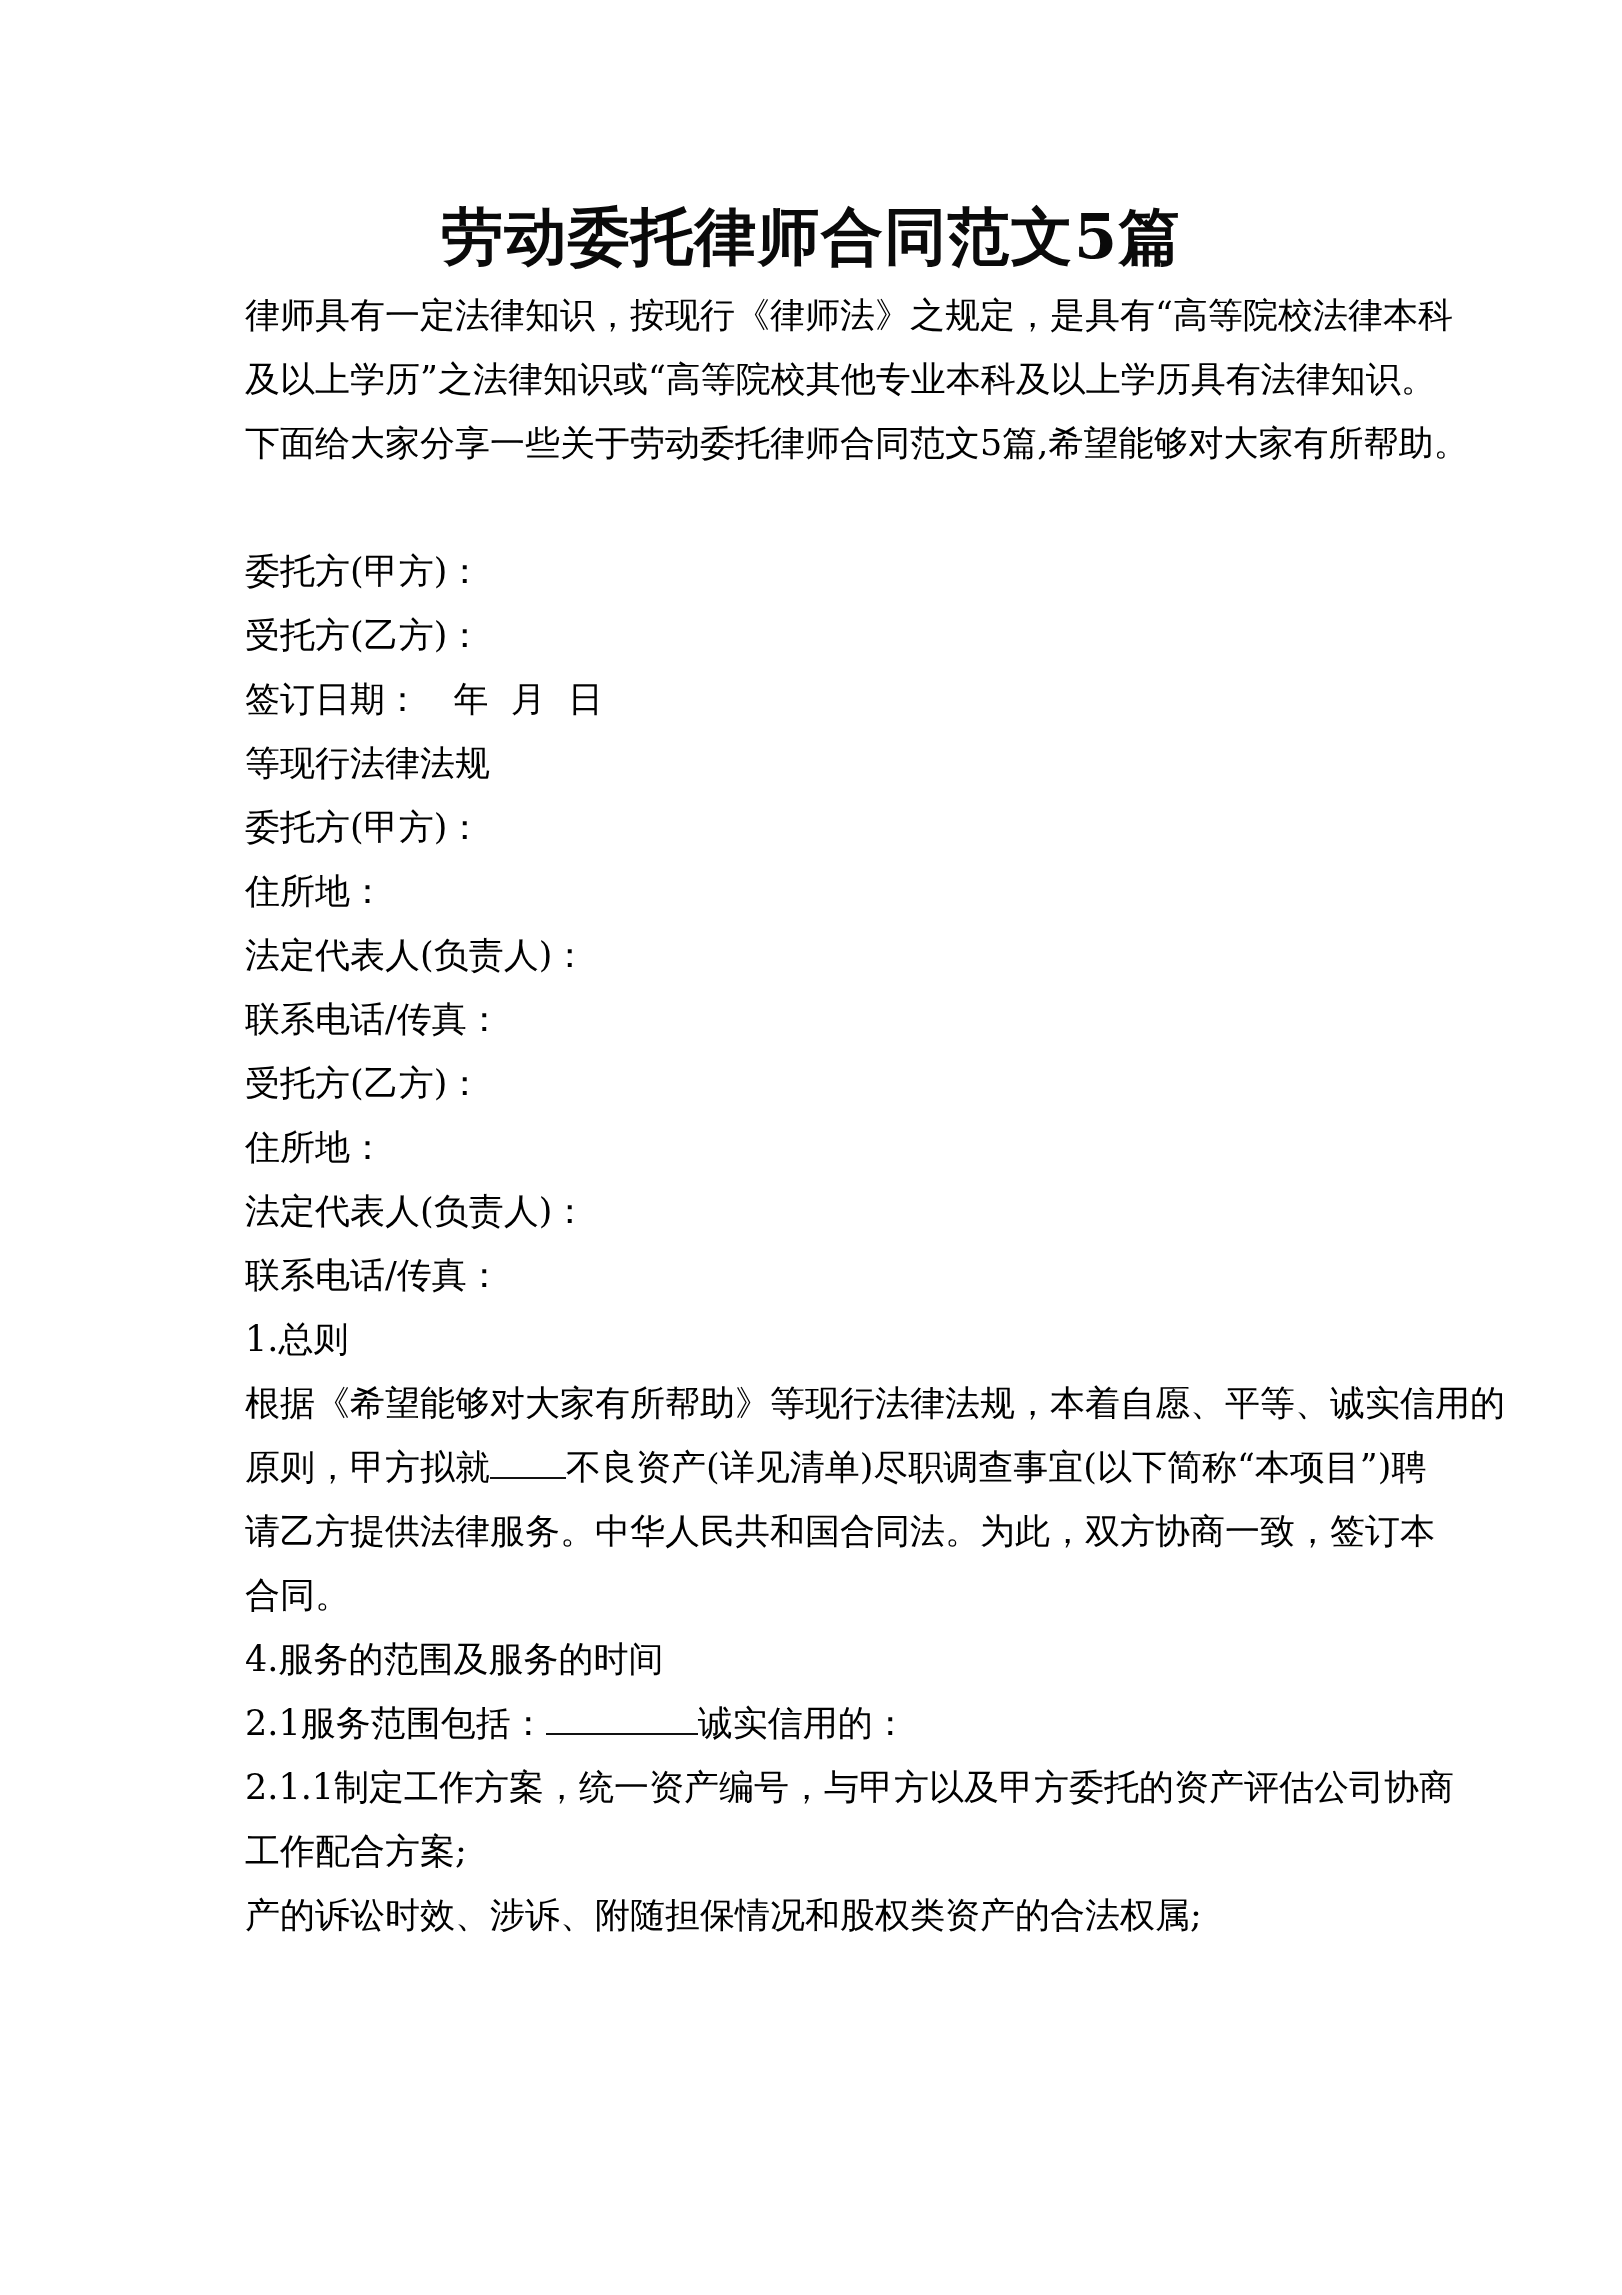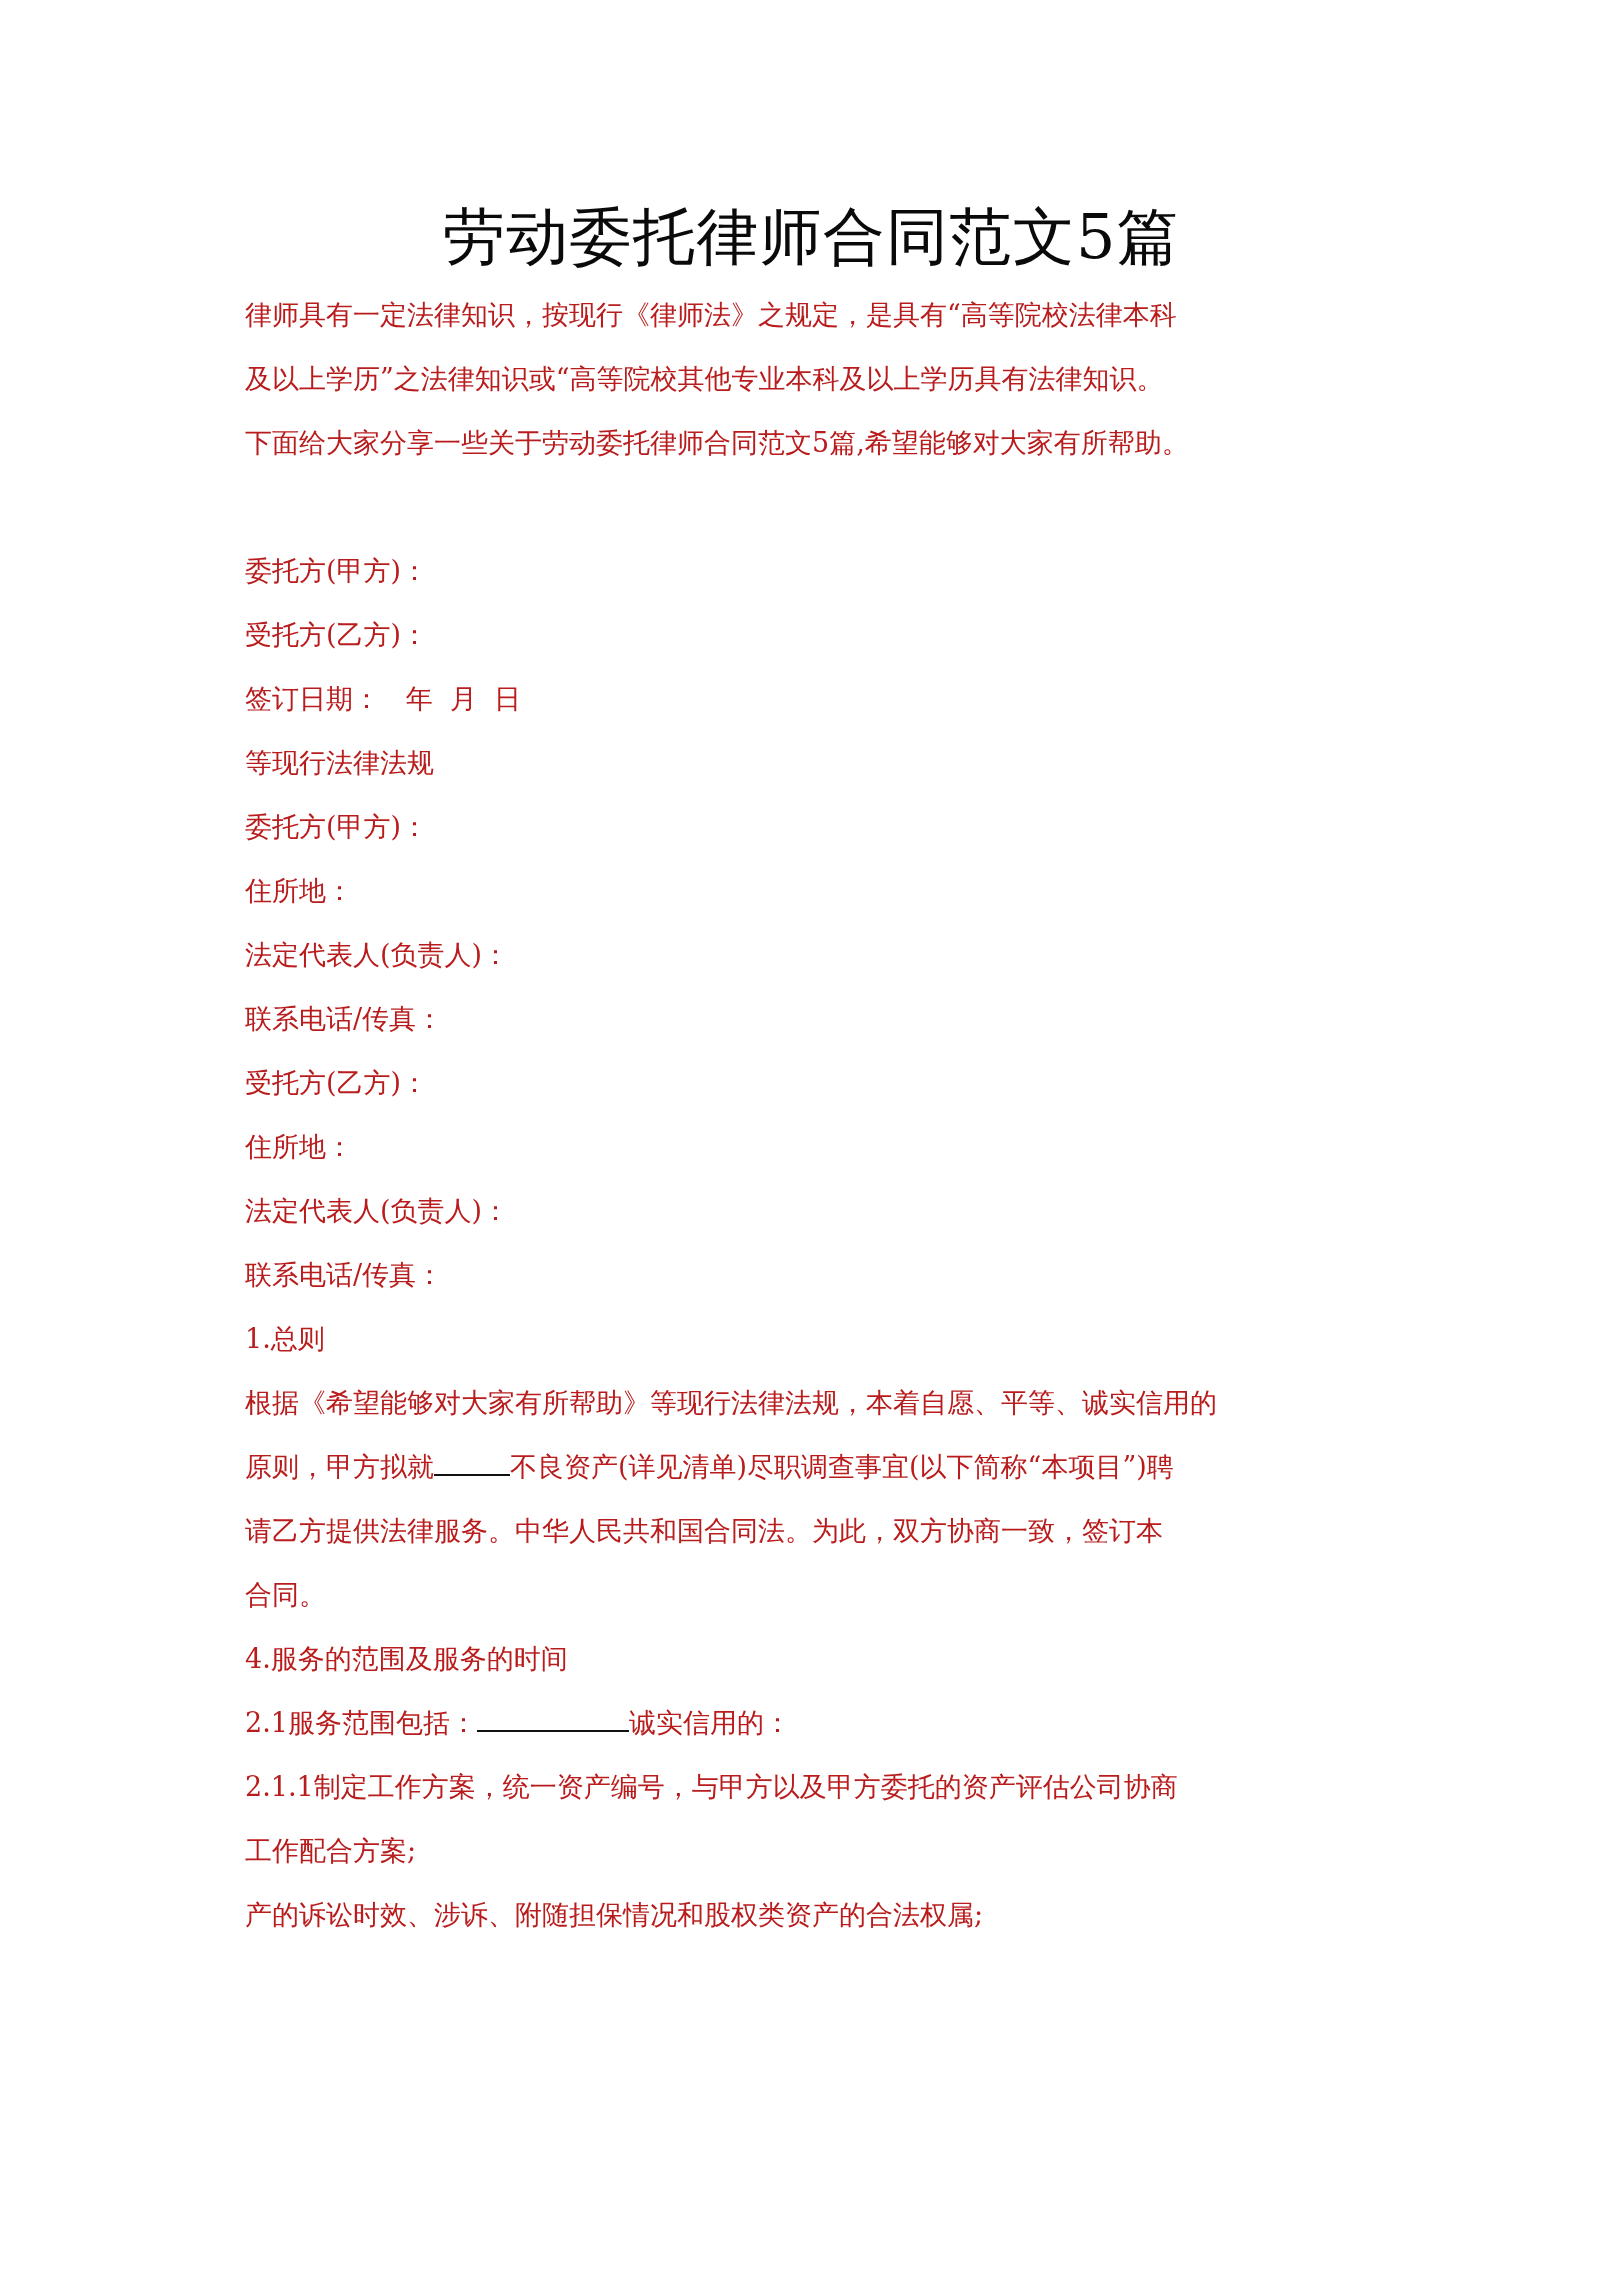--- a/index.html
+++ b/index.html
@@ -25,33 +25,34 @@
     .title {
       position: absolute;
       left: 0;
       width: 1623px;
       top: 194px;
       text-align: center;
       font-size: 62px;
       line-height: 85px;
       letter-spacing: 1.3px;
       color: #0a0a0a;
+      font-weight: bold;
     }
     .content {
       position: absolute;
       left: 245px;
       top: 283px;
       width: 1139px;
     }
     .line {
-      font-size: 27px;
+      font-size: 35px;
       line-height: 64px;
       height: 64px;
       white-space: nowrap;
-      color: #b91c1c;
+      color: #000000;
     }
     .gap {
       height: 64px;
     }
     .blank {
       display: inline-block;
       border-bottom: 2px solid #111;
       height: 26px;
       vertical-align: baseline;
     }

